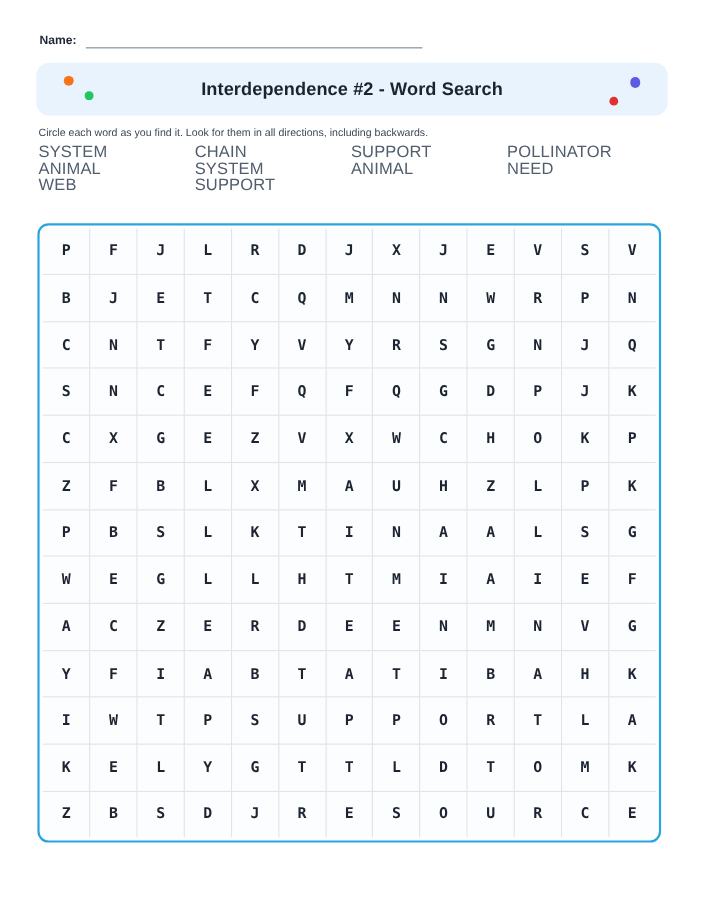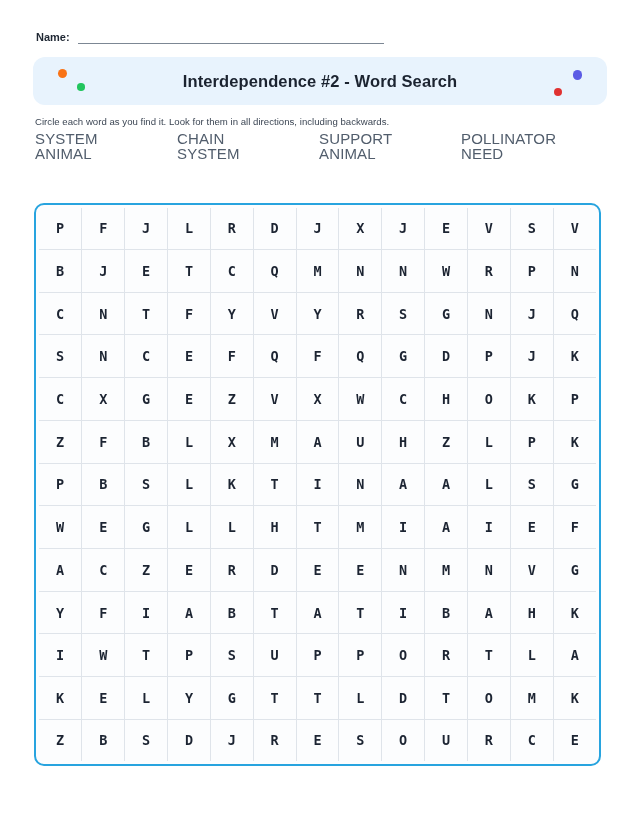--- a/index.html
+++ b/index.html
@@ -183,20 +183,26 @@
       <span class="word-cell">CHAIN</span>
       <span class="word-cell">SUPPORT</span>
       <span class="word-cell">POLLINATOR</span>
     </div>
     <div class="word-row">
       <span class="word-cell">ANIMAL</span>
       <span class="word-cell">SYSTEM</span>
       <span class="word-cell">ANIMAL</span>
       <span class="word-cell">NEED</span>
     </div>
+    <div class="word-row">
+      <span class="word-cell">WEB</span>
+      <span class="word-cell">SUPPORT</span>
+      <span class="word-cell"></span>
+      <span class="word-cell"></span>
+    </div>
   </div>
 
   <div class="grid-wrap" style="border-color: rgb(40, 164, 223);">
     <table class="grid">
       <tbody id="grid-body">
           <tr>
             <td>P</td>
             <td>F</td>
             <td>J</td>
             <td>L</td>

